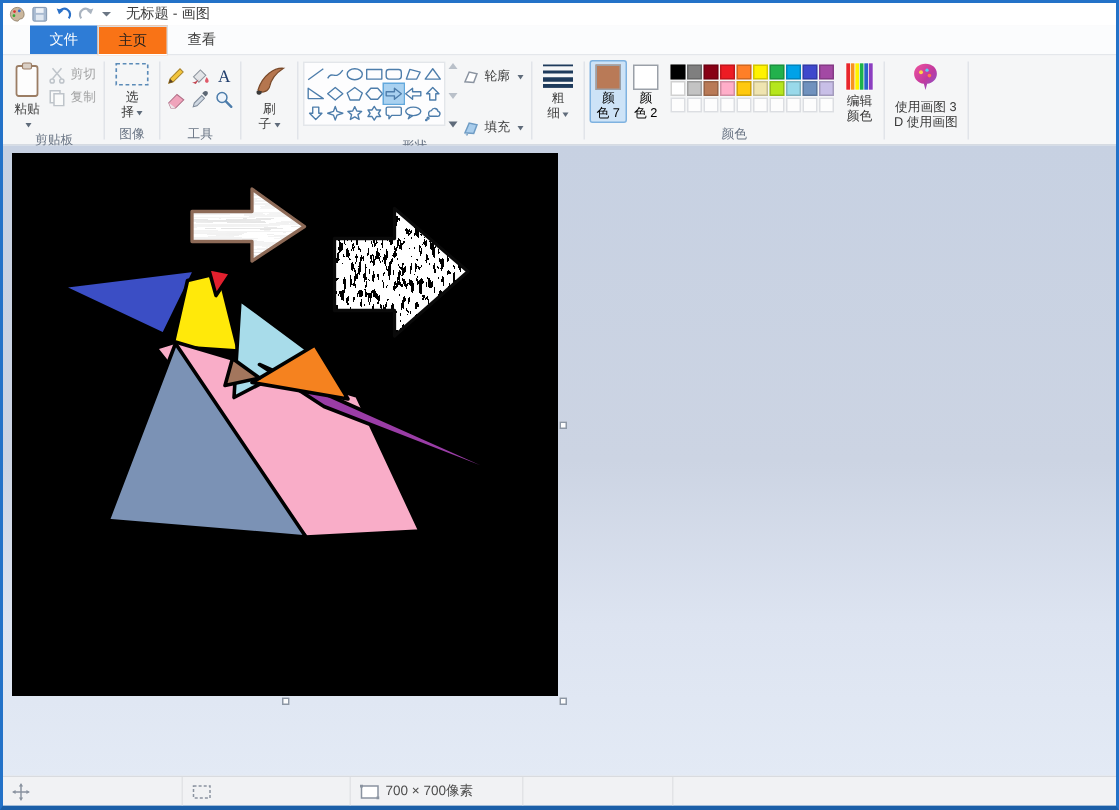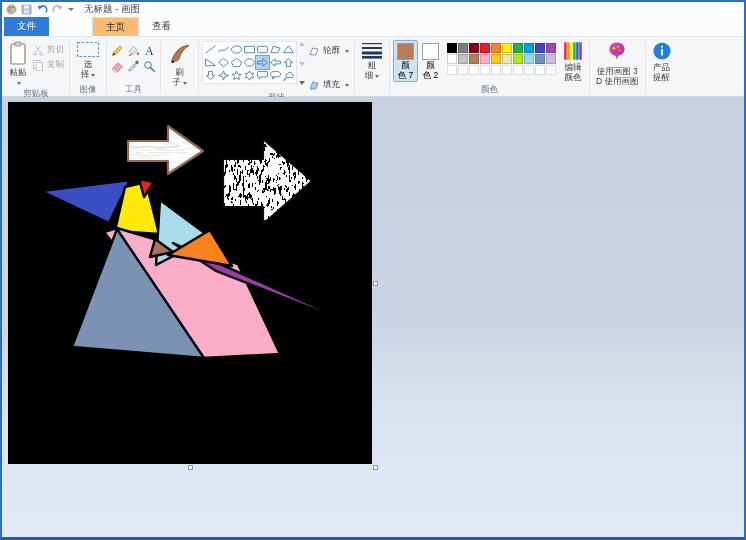--- a/index.html
+++ b/index.html
@@ -8,24 +8,24 @@
             display:flex; flex-direction:column; background:#f5f6f7; overflow:hidden;justify-content:space-between; }
 
   
   .titlebar { height:15px; background:#ffffff; display:flex; align-items:center; padding-left:4px; flex:none; }
   .qat { display:flex; align-items:center; gap:4px; }
   .qat svg { display:block; }
   .qat-caret { width:0; height:0; border-left:3px solid transparent; border-right:3px solid transparent; border-top:3.5px solid #6b7684; }
   .title-text { font-size:9.5px; color:#3d3d3d; margin-left:10px; white-space:nowrap; }
 
   
-  .tabs { height:20px; background:#fbfcfd; display:flex; align-items:stretch; padding-left:2px; border-bottom:1px solid #e4e7eb; flex:none; }
+  .tabs { height:20px; background:#fbfcfd; display:flex; align-items:stretch; padding-left:18px; border-bottom:1px solid #e4e7eb; flex:none; }
   .tab { font-size:9.5px; color:#444; padding:0 13px; display:flex; align-items:center; }
   .tab-file { background:#2e7cd6; color:#fff; }
-  .tab-active { background:#fdba74; border:1px solid #dadde1; border-bottom:1px solid #fff; color:#1e1e1e; margin-bottom:-1px;margin-left:43px; }
+  .tab-active { background:#f97316; border:1px solid #dadde1; border-bottom:1px solid #fff; color:#1e1e1e; margin-bottom:-1px; }
 
   
   .ribbon { height:60px; background:#f5f6f7; border-bottom:1px solid #d6dbe2; display:flex; align-items:stretch; padding:1px 1px 0 2px; flex:none; }
   .rgroup { display:flex; flex-direction:column; }
   .rcontent { flex:1; display:flex; align-items:flex-start; padding:2px 2px 0; }
   .rlabel { text-align:center; color:#6a7585; font-size:8.5px; padding:0 2px 2px; line-height:10px; }
   .rsep { width:1px; background:#e1e4e9; margin:3px 1px; }
   .bigbtn { display:flex; flex-direction:column; align-items:center; padding:1px 3px; border-radius:2px; }
   .bigbtn .lbl { font-size:8.5px; color:#3b3b3b; line-height:10px; text-align:center; margin-top:1px; white-space:nowrap; }
   .smallcol { display:flex; flex-direction:column; justify-content:flex-start; gap:1px; }
@@ -481,33 +481,20 @@
               <circle cx="11" cy="5.8" r="1.1" fill="#5ad0f0"></circle>
               <circle cx="12.6" cy="9.4" r="1.2" fill="#ff7a4d"></circle>
             </svg>
           <div class="lbl"><span>使用画图 3</span><br><span>D 使用画图</span></div>
         </div>
       </div>
       <div class="rlabel"></div>
     </div>
     <div class="rsep"></div>
 
-    <div class="rgroup">
-      <div class="rcontent">
-        <div class="bigbtn">
-          <svg width="20" height="20" viewBox="0 0 20 20">
-              <circle cx="10" cy="10" r="8.6" fill="#2180d8"></circle>
-              <rect x="9.1" y="4.8" width="1.8" height="1.9" fill="#fff"></rect>
-              <rect x="9.1" y="8" width="1.8" height="6.6" fill="#fff"></rect>
-            </svg>
-          <div class="lbl"><span>产品</span><br><span>提醒</span></div>
-        </div>
-      </div>
-      <div class="rlabel"></div>
-    </div>
   </div>
 
   <div class="workspace">
     <div class="canvas">
       <svg id="artwork" width="364" height="362" viewBox="0 0 364 362">
         <defs>
           <filter id="f-static">
             <feTurbulence type="fractalNoise" baseFrequency="0.35 0.12" numOctaves="3" seed="8"></feTurbulence>
             <feColorMatrix type="saturate" values="0"></feColorMatrix>
             <feComponentTransfer>
@@ -545,13 +532,36 @@
           <polygon points="215,57 255,57 255,37 304,79 255,122 255,105 215,105" fill="#e9e9e9"></polygon>
           <polygon points="215,57 255,57 255,37 304,79 255,122 255,105 215,105" fill="#ffffff" filter="url(#f-static)"></polygon>
           <polygon points="215,57 255,57 255,37 304,79 255,122 255,105 215,105" fill="none" stroke="#0a0a0a" stroke-width="2.2" stroke-linejoin="round"></polygon>
         </svg>
     </div>
     <div class="handle" style="left:371px; top:184px;"></div>
     <div class="handle" style="left:186px; top:368px;"></div>
     <div class="handle" style="left:371px; top:368px;"></div>
   </div>
 
+  <div class="statusbar">
+    <div class="sseg s1">
+      <svg width="12" height="12" viewBox="0 0 12 12">
+          <path d="M6 1v10M1 6h10" stroke="#8a93a0" stroke-width="1"></path>
+          <path d="M6 0l1.4 2.4H4.6zM6 12l1.4-2.4H4.6zM0 6l2.4-1.4v2.8zM12 6l-2.4-1.4v2.8z" fill="#8a93a0"></path>
+        </svg>
+    </div>
+    <div class="sseg s2">
+      <svg width="13" height="10" viewBox="0 0 13 10">
+          <rect x="1" y="1" width="11" height="8" fill="none" stroke="#8a93a0" stroke-width="1" stroke-dasharray="2,1.4"></rect>
+        </svg>
+    </div>
+    <div class="sseg s3">
+      <svg width="13" height="10" viewBox="0 0 13 10">
+          <rect x="1" y="1" width="11" height="8" fill="#fff" stroke="#8a93a0" stroke-width="1"></rect>
+          <rect x="0" y="0" width="2" height="2" fill="#8a93a0"></rect>
+          <rect x="11" y="8" width="2" height="2" fill="#8a93a0"></rect>
+        </svg>
+      <span>700 × 700像素</span>
+    </div>
+    <div class="sseg s4"></div>
+    <div class="sseg s5"></div>
+  </div>
 </div>
 
 </body></html>

